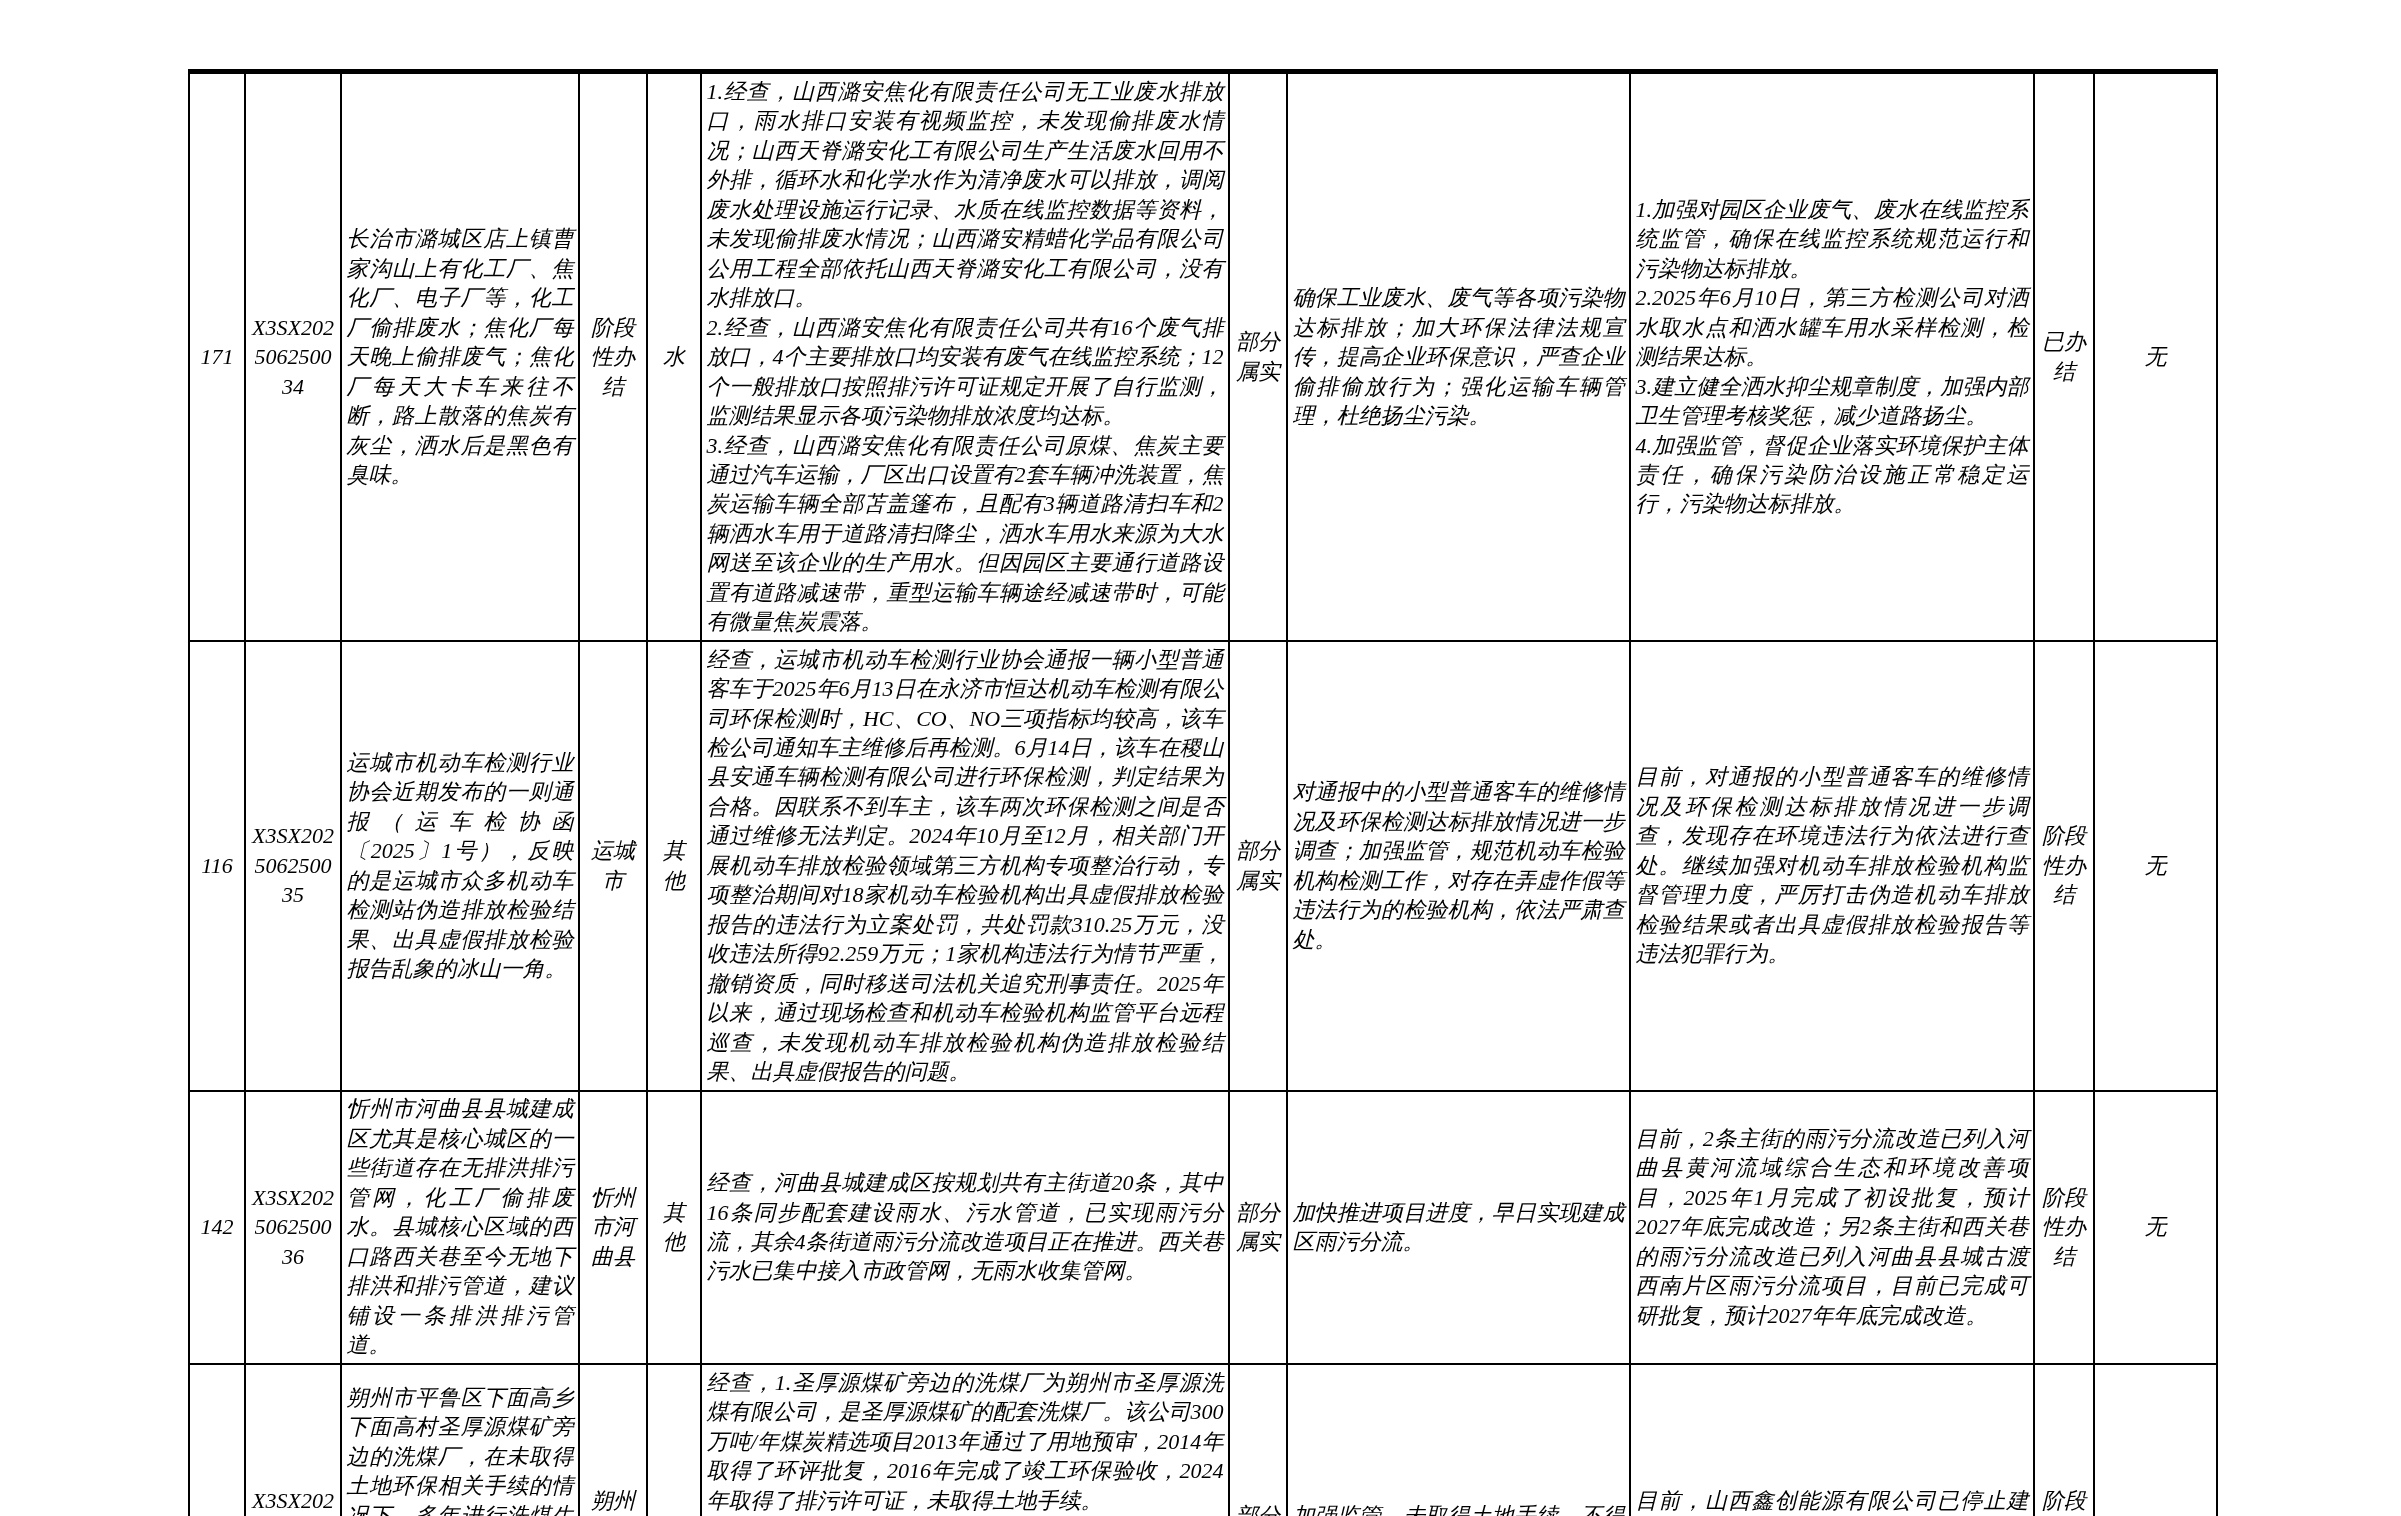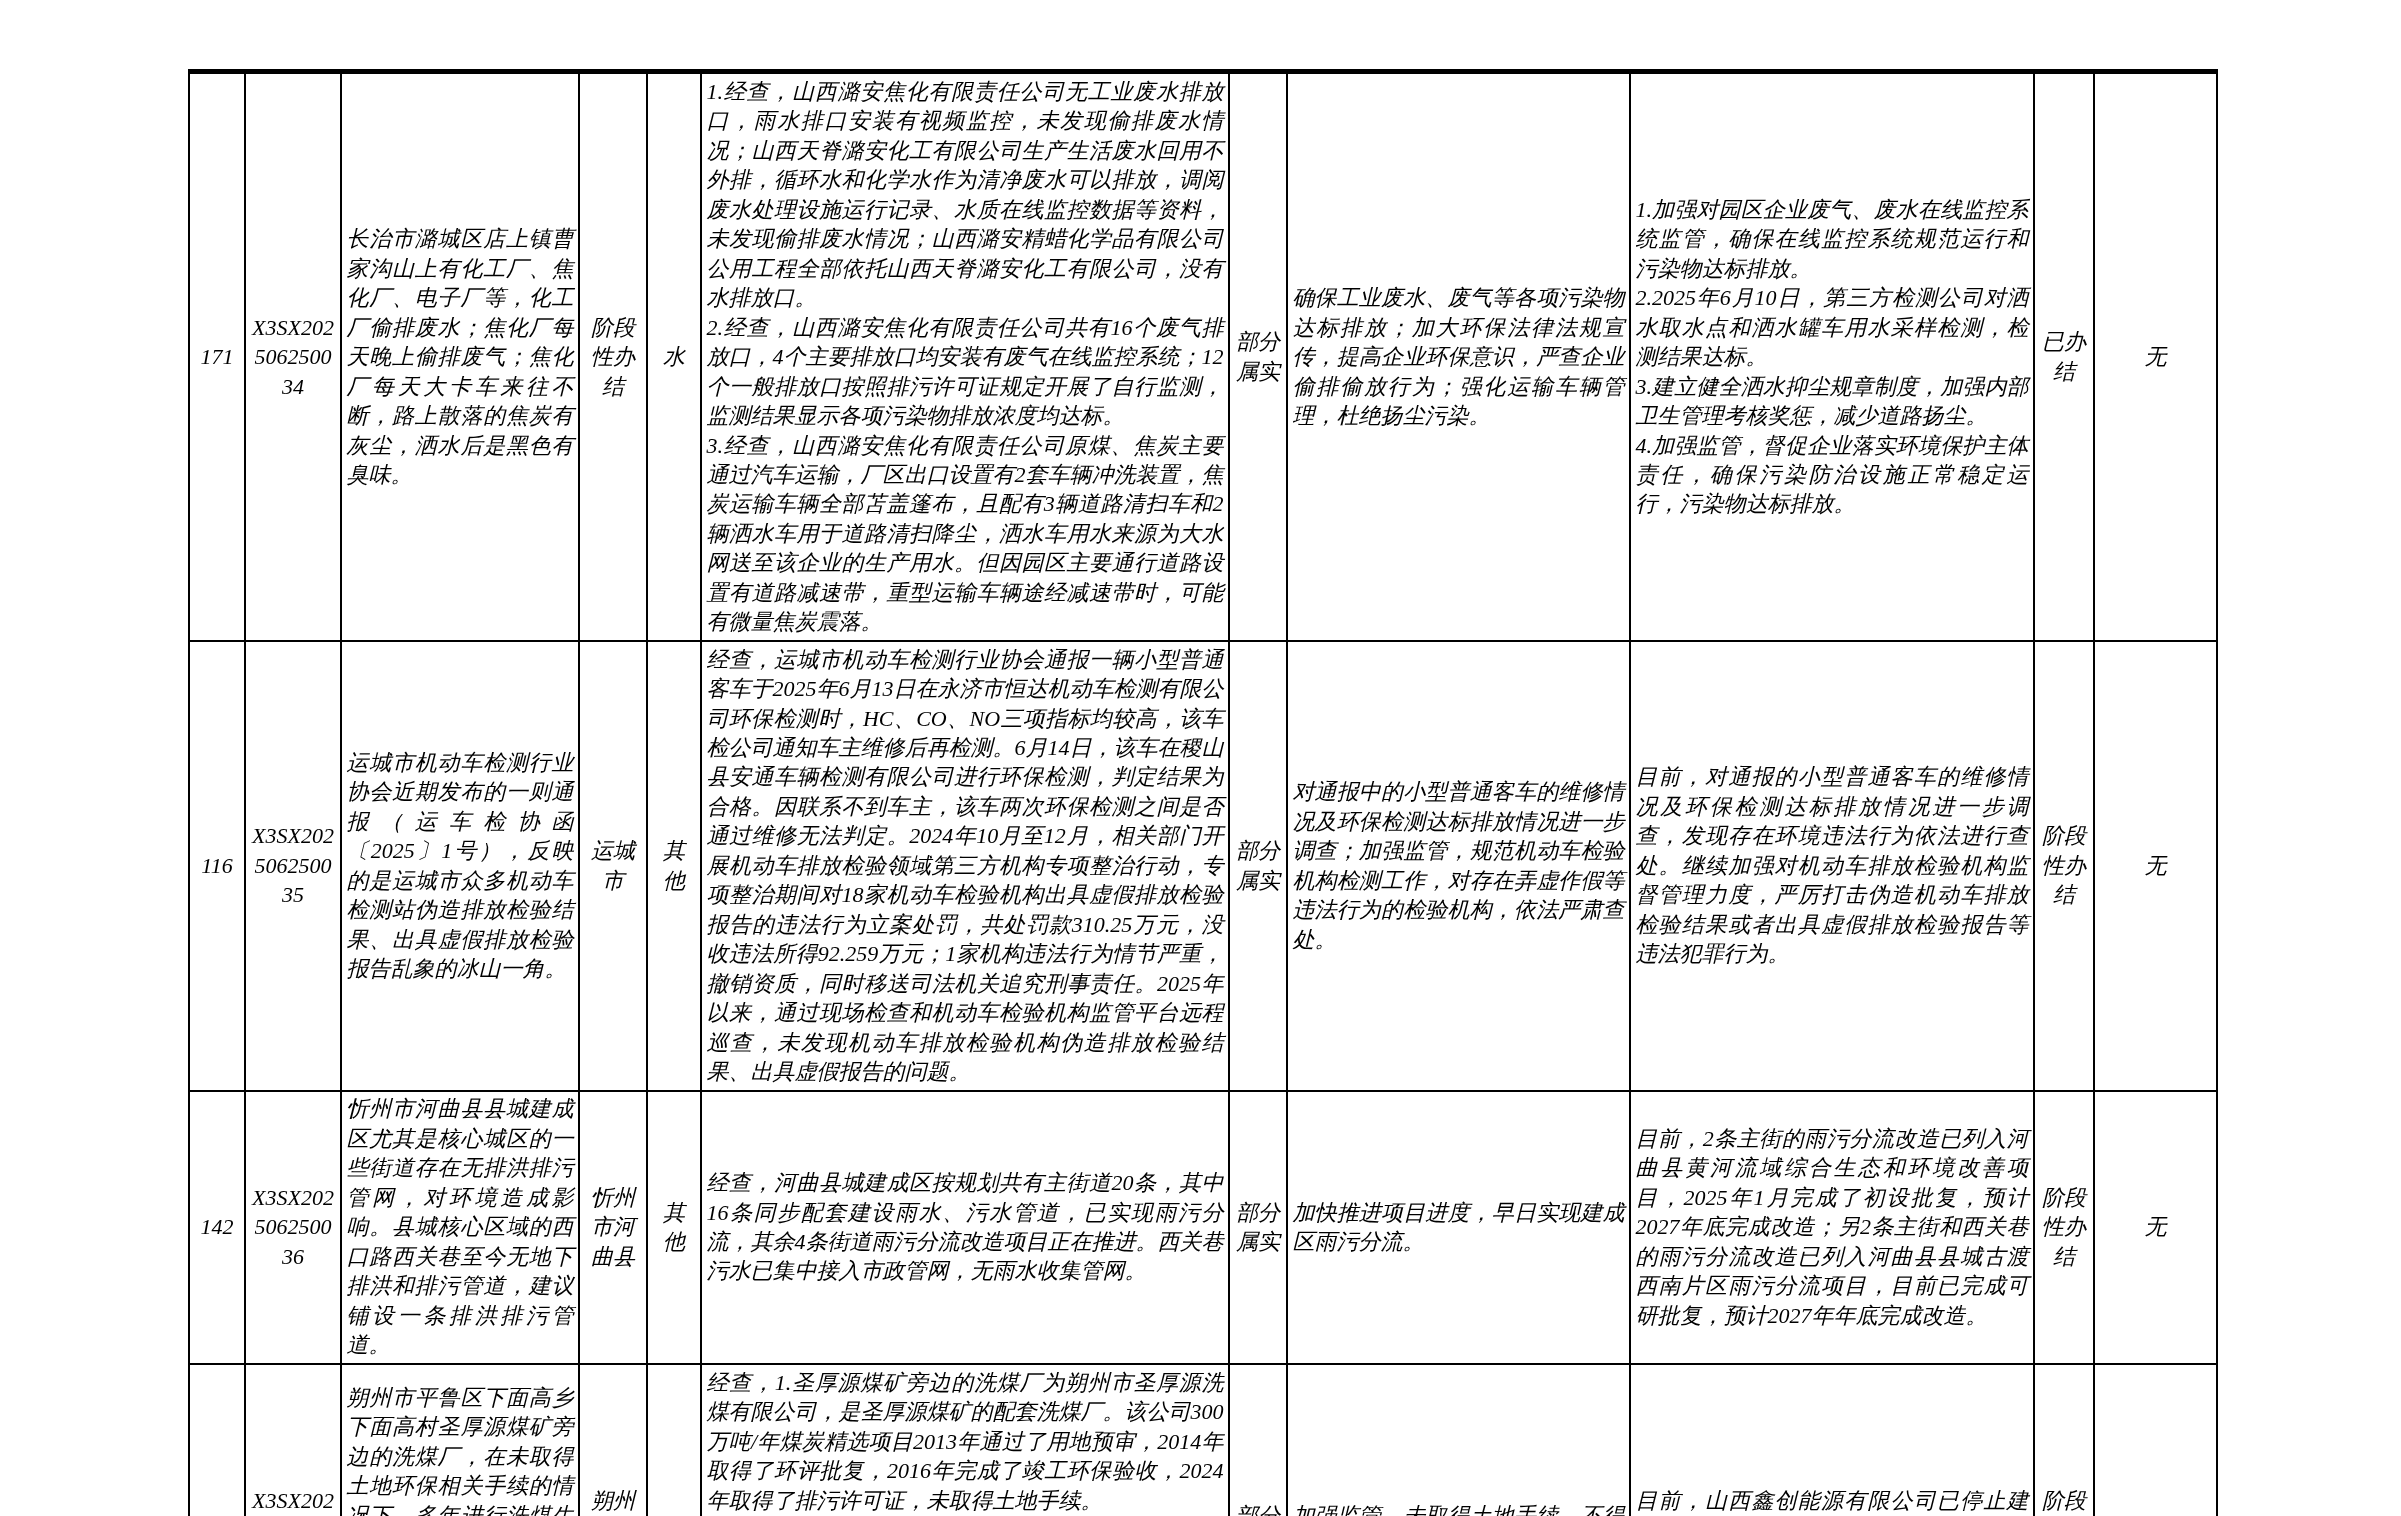--- a/index.html
+++ b/index.html
@@ -95,21 +95,21 @@
         <td class="cell-left pre">经查，运城市机动车检测行业协会通报一辆小型普通客车于2025年6月13日在永济市恒达机动车检测有限公司环保检测时，HC、CO、NO三项指标均较高，该车检公司通知车主维修后再检测。6月14日，该车在稷山县安通车辆检测有限公司进行环保检测，判定结果为合格。因联系不到车主，该车两次环保检测之间是否通过维修无法判定。2024年10月至12月，相关部门开展机动车排放检验领域第三方机构专项整治行动，专项整治期间对18家机动车检验机构出具虚假排放检验报告的违法行为立案处罚，共处罚款310.25万元，没收违法所得92.259万元；1家机构违法行为情节严重，撤销资质，同时移送司法机关追究刑事责任。2025年以来，通过现场检查和机动车检验机构监管平台远程巡查，未发现机动车排放检验机构伪造排放检验结果、出具虚假报告的问题。</td>
         <td class="cell-center">部分属实</td>
         <td class="cell-left">对通报中的小型普通客车的维修情况及环保检测达标排放情况进一步调查；加强监管，规范机动车检验机构检测工作，对存在弄虚作假等违法行为的检验机构，依法严肃查处。</td>
         <td class="cell-left pre">目前，对通报的小型普通客车的维修情况及环保检测达标排放情况进一步调查，发现存在环境违法行为依法进行查处。继续加强对机动车排放检验机构监督管理力度，严厉打击伪造机动车排放检验结果或者出具虚假排放检验报告等违法犯罪行为。</td>
         <td class="cell-center">阶段性办结</td>
         <td class="cell-center">无</td>
       </tr>
       <tr class="r2">
         <td class="cell-center">142</td>
         <td class="cell-center breakall">X3SX202506250036</td>
-        <td class="cell-left">忻州市河曲县县城建成区尤其是核心城区的一些街道存在无排洪排污管网，对环境造成影响。县城核心区域的西口路西关巷至今无地下排洪和排污管道，建议铺设一条排洪排污管道。</td>
+        <td class="cell-left">忻州市河曲县县城建成区尤其是核心城区的一些街道存在无排洪排污管网，化工厂偷排废水。县城核心区域的西口路西关巷至今无地下排洪和排污管道，建议铺设一条排洪排污管道。</td>
         <td class="cell-center">忻州市河曲县</td>
         <td class="cell-center">其他</td>
         <td class="cell-left pre">经查，河曲县城建成区按规划共有主街道20条，其中16条同步配套建设雨水、污水管道，已实现雨污分流，其余4条街道雨污分流改造项目正在推进。西关巷污水已集中接入市政管网，无雨水收集管网。</td>
         <td class="cell-center">部分属实</td>
         <td class="cell-left">加快推进项目进度，早日实现建成区雨污分流。</td>
         <td class="cell-left pre">目前，2条主街的雨污分流改造已列入河曲县黄河流域综合生态和环境改善项目，2025年1月完成了初设批复，预计2027年底完成改造；另2条主街和西关巷的雨污分流改造已列入河曲县县城古渡西南片区雨污分流项目，目前已完成可研批复，预计2027年年底完成改造。</td>
         <td class="cell-center">阶段性办结</td>
         <td class="cell-center">无</td>
       </tr>
       <tr class="r3">

